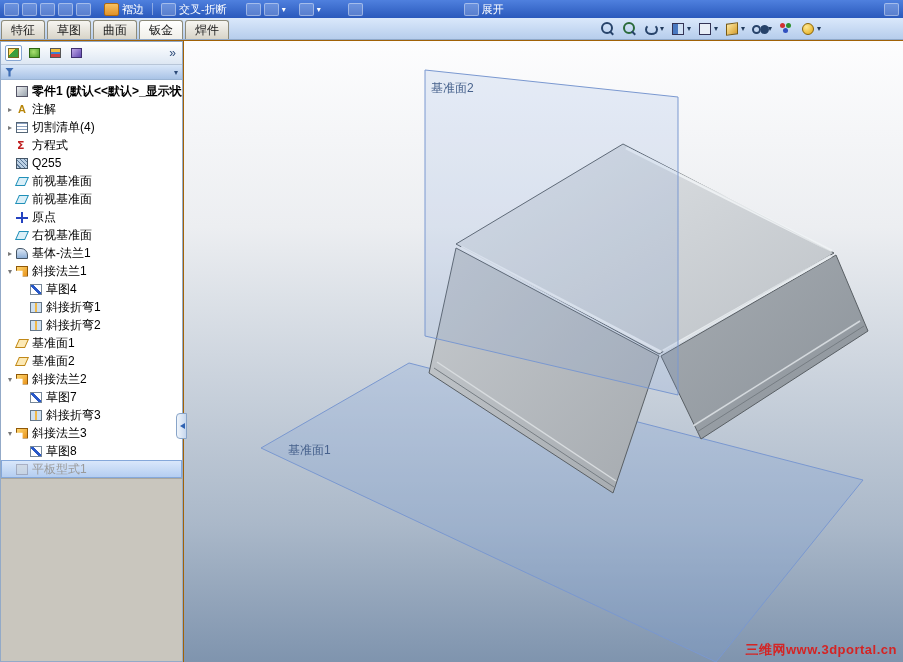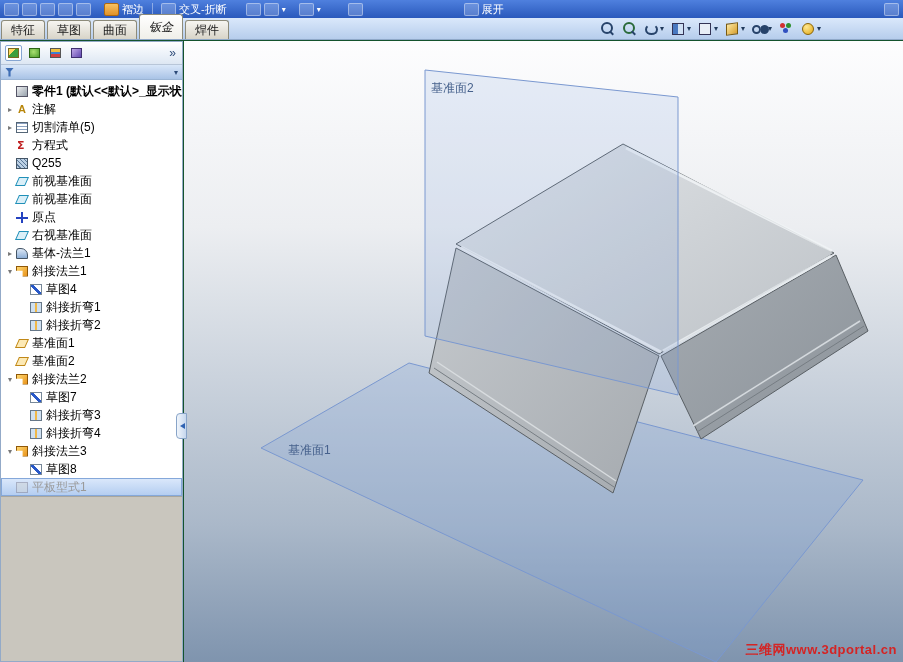--- a/index.html
+++ b/index.html
@@ -1,18 +1,18 @@
 <!DOCTYPE html>
 <html><head>
 <meta charset="utf-8">
 <style>
   * { margin:0; padding:0; box-sizing:border-box; }
   html,body { width:903px; height:662px; overflow:hidden;
     font-family:"Liberation Sans","DejaVu Sans",sans-serif; }
-  .app { position:relative; width:903px; height:662px; background:#14532d; overflow:hidden; }
+  .app { position:relative; width:903px; height:662px; background:#a16207; overflow:hidden; }
 
   
   .topbar { position:absolute; left:0; top:0; width:903px; height:18px;
     background:linear-gradient(#4f80de,#2a59bc);
     display:flex; align-items:center; gap:3px; padding:0 4px; }
   .tbi { width:15px; height:13px; flex:none;
     background:rgba(255,255,255,.20); border:1px solid rgba(255,255,255,.38); border-radius:2px; }
   .tbi.hl { background:linear-gradient(#f8c261,#e0922a); border-color:#b06a10; }
   .tbtn { display:flex; align-items:center; gap:3px; padding:0 2px; }
   .tblabel { color:#fff; font-size:11px; white-space:nowrap; }
@@ -20,21 +20,21 @@
   .tdd { color:#fff; font-size:8px; }
 
   
   .tabbar { position:absolute; left:0; top:18px; width:903px; height:22px;
     background:linear-gradient(#dae8fb,#b6cdec); border-bottom:1px solid #8fa8c8;
     display:flex; align-items:flex-end; padding-left:1px; }
   .tab { height:19px; padding:0 9px; display:flex; align-items:center;
     font-size:12px; color:#1a1a1a; background:linear-gradient(#f6f5f1,#d8d4c8);
     border:1px solid #8d8b7a; border-bottom:none; border-radius:3px 3px 0 0; margin-right:2px;
     white-space:nowrap; }
-  .tab.active { background:linear-gradient(#ffffff,#f0efe9); height:25px;font-style:italic; }
+  .tab.active { background:linear-gradient(#ffffff,#f0efe9); height:19px; }
   .view-toolbar { margin-left:auto; margin-right:80px; display:flex; align-items:center;
     gap:2px; padding-bottom:3px; }
   .vbtn { display:flex; align-items:center; gap:1px; padding:1px 2px; border-radius:2px; }
   .vicon { width:16px; height:14px; position:relative; display:inline-block; }
   .dd { font-size:8px; color:#203a5c; }
   .ic-zoom-fit::before,.ic-zoom-area::before { content:''; position:absolute; left:2px; top:1px;
     width:8px; height:8px; border:2px solid #27436a; border-radius:50%; }
   .ic-zoom-fit::after,.ic-zoom-area::after { content:''; position:absolute; right:1px; bottom:1px;
     width:5px; height:2px; background:#27436a; transform:rotate(45deg); }
   .ic-zoom-area::before { border-color:#2a6a3a; }
@@ -233,21 +233,21 @@
         <div class="trow">
           <span class="tindent" style="width: 4px;"></span>
           <span class="tarrow">▸</span>
           <span class="ticon ic-annotations"></span>
           <span class="tlabel">注解</span>
         </div>
         <div class="trow">
           <span class="tindent" style="width: 4px;"></span>
           <span class="tarrow">▸</span>
           <span class="ticon ic-cutlist"></span>
-          <span class="tlabel">切割清单(5)</span>
+          <span class="tlabel">切割清单(4)</span>
         </div>
         <div class="trow">
           <span class="tindent" style="width: 4px;"></span>
           <span class="tarrow"></span>
           <span class="ticon ic-equations"></span>
           <span class="tlabel">方程式</span>
         </div>
         <div class="trow">
           <span class="tindent" style="width: 4px;"></span>
           <span class="tarrow"></span>
@@ -330,26 +330,20 @@
           <span class="tindent" style="width: 18px;"></span>
           <span class="tarrow"></span>
           <span class="ticon ic-sketch"></span>
           <span class="tlabel">草图7</span>
         </div>
         <div class="trow">
           <span class="tindent" style="width: 18px;"></span>
           <span class="tarrow"></span>
           <span class="ticon ic-miter-bend"></span>
           <span class="tlabel">斜接折弯3</span>
-        </div>
-        <div class="trow">
-          <span class="tindent" style="width: 18px;"></span>
-          <span class="tarrow"></span>
-          <span class="ticon ic-miter-bend"></span>
-          <span class="tlabel">斜接折弯4</span>
         </div>
         <div class="trow">
           <span class="tindent" style="width: 4px;"></span>
           <span class="tarrow">▾</span>
           <span class="ticon ic-miter-flange"></span>
           <span class="tlabel">斜接法兰3</span>
         </div>
         <div class="trow">
           <span class="tindent" style="width: 18px;"></span>
           <span class="tarrow"></span>

